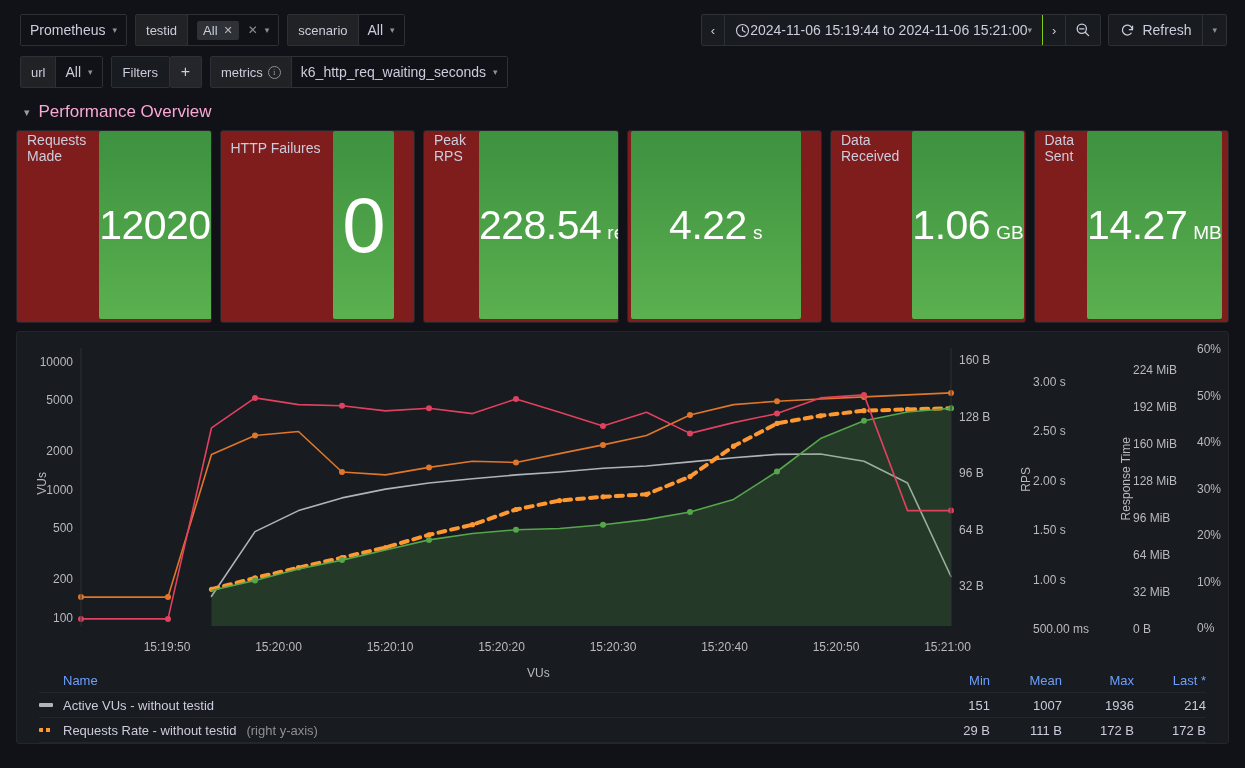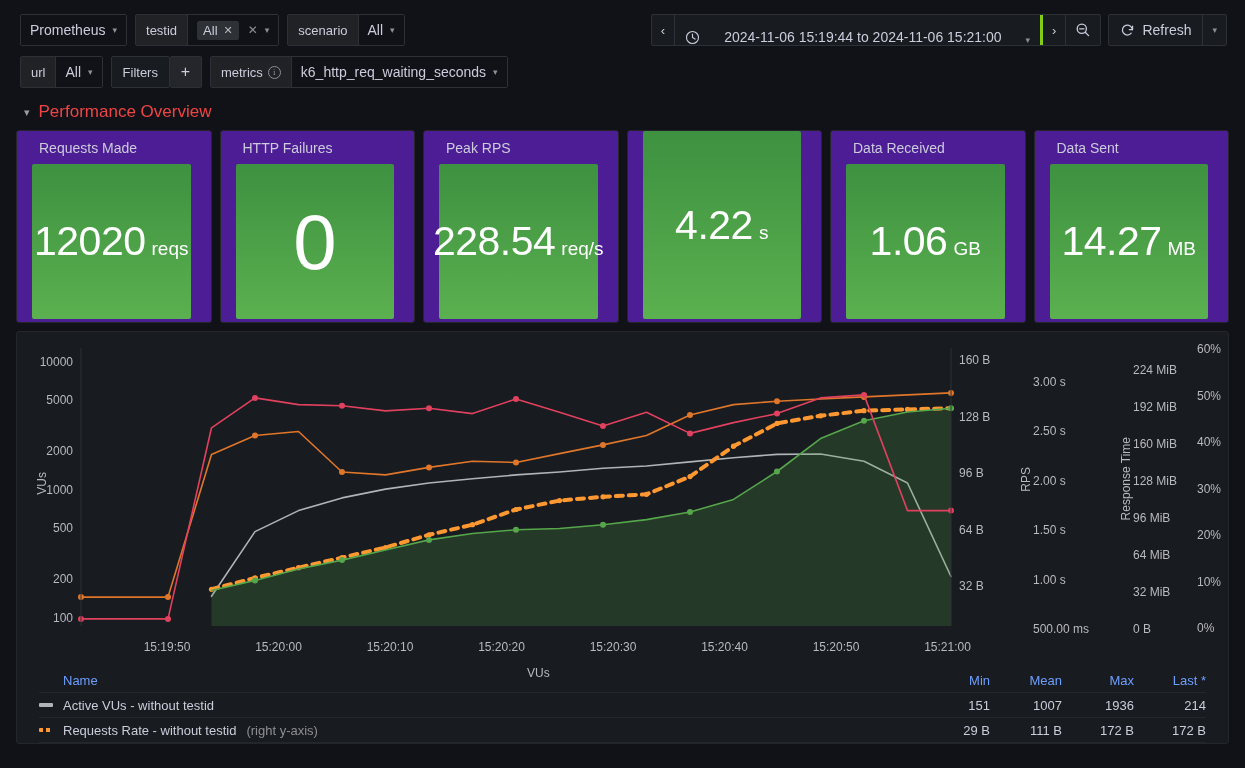--- a/index.html
+++ b/index.html
@@ -68,42 +68,42 @@
     display: flex; align-items: stretch; height: 32px;
     border: 1px solid #2e3038; border-radius: 2px; background: #181b1f;
   }
   .tbtn {
     display: flex; align-items: center; justify-content: center;
     padding: 0 9px; color: #ccccdc; font-size: 13px; cursor: pointer;
     border-right: 1px solid #2e3038;
   }
   .tbtn:last-child { border-right: none; }
   .trange {
-    display: flex; align-items: flex-end; gap: 24px; padding: 0 10px;
+    display: flex; align-items: center; gap: 0; padding: 0 10px;
     font-size: 14px; color: #ccccdc; cursor: pointer;
-    border-right: 3px solid #84cc16;
+    border-right: 1px solid #84cc16;
   }
   .refreshgrp { display: flex; align-items: stretch; height: 32px;
     border: 1px solid #2e3038; border-radius: 2px; background: #181b1f; }
   .refreshbtn { display: flex; align-items: center; gap: 7px; padding: 0 11px;
     font-size: 14px; color: #ccccdc; cursor: pointer; border-right: 1px solid #2e3038; }
   .svgic { display: block; }
   
   .rowheader {
     display: flex; align-items: center; gap: 9px;
     padding: 4px 0 8px 24px; cursor: pointer;
   }
-  .rowheader .rtitle { font-size: 17px; font-weight: 500; color: #ef4444; }
+  .rowheader .rtitle { font-size: 17px; font-weight: 500; color: #f9a8d4; }
   .rowchev { font-size: 11px; color: #9a9aa3; }
   
   .statsrow { display: flex; gap: 8px; padding: 0 16px; }
   .statpanel {
-    flex: 1; background: #4c1d95; border: 1px solid #24262b;
+    flex: 1; background: #7f1d1d; border: 1px solid #24262b;
     border-radius: 3px; overflow: hidden; height: 193px;
-    display: flex; flex-direction: column; padding-left: 12px;
+    display: flex; flex-direction: row;
   }
   .stattitle {
     height: 33px; display: flex; align-items: center;
     padding: 0 10px; font-size: 14px; color: #ccccdc; font-weight: 500;
   }
   .statbody {
     flex: 1; margin: 0 20px 3px 3px; border-radius: 2px;
     background: linear-gradient(180deg, #3d9140 0%, #5bb04f 100%);
     display: flex; align-items: center; justify-content: center;
     position: relative;

